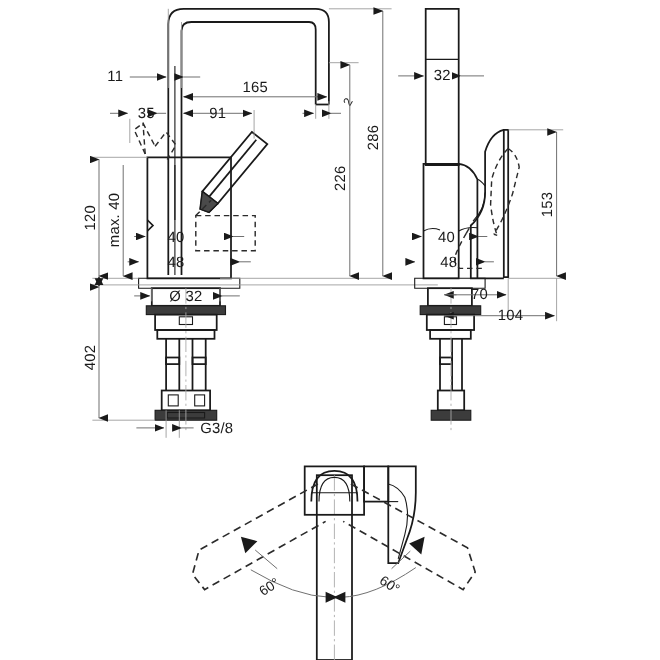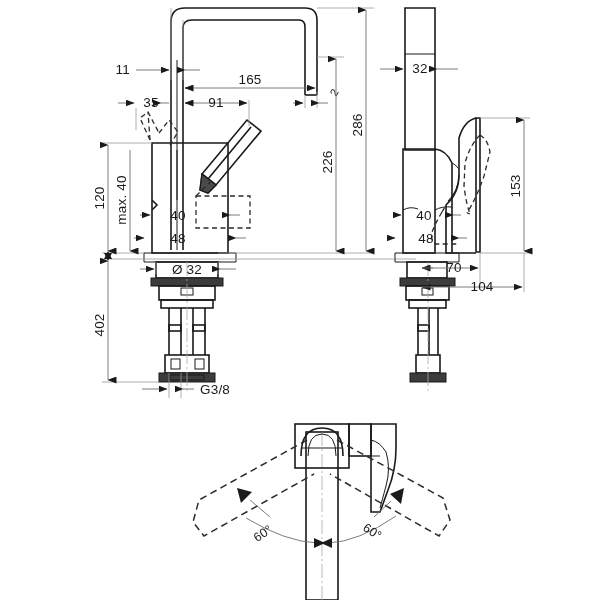--- a/index.html
+++ b/index.html
@@ -14,21 +14,20 @@
     font-family: "Liberation Sans", sans-serif;
     position: relative;
     overflow: hidden;
   }
   #drawing-root {
     position: absolute;
     left: 0;
     top: 0;
     width: 508px;
     height: 600px;
-    padding-left: 18px;
   }
   svg.dwg {
     display: block;
     width: 600px;
     height: 600px;
     background: #ffffff;
   }
   .obj      { fill: none; stroke: #1a1a1a; stroke-width: 1.6; stroke-linejoin: miter; stroke-linecap: butt; }
   .obj-thin { fill: none; stroke: #1a1a1a; stroke-width: 1.0; }
   .hidden-l { fill: none; stroke: #2b2b2b; stroke-width: 1.5; stroke-dasharray: 7 4.5; }

